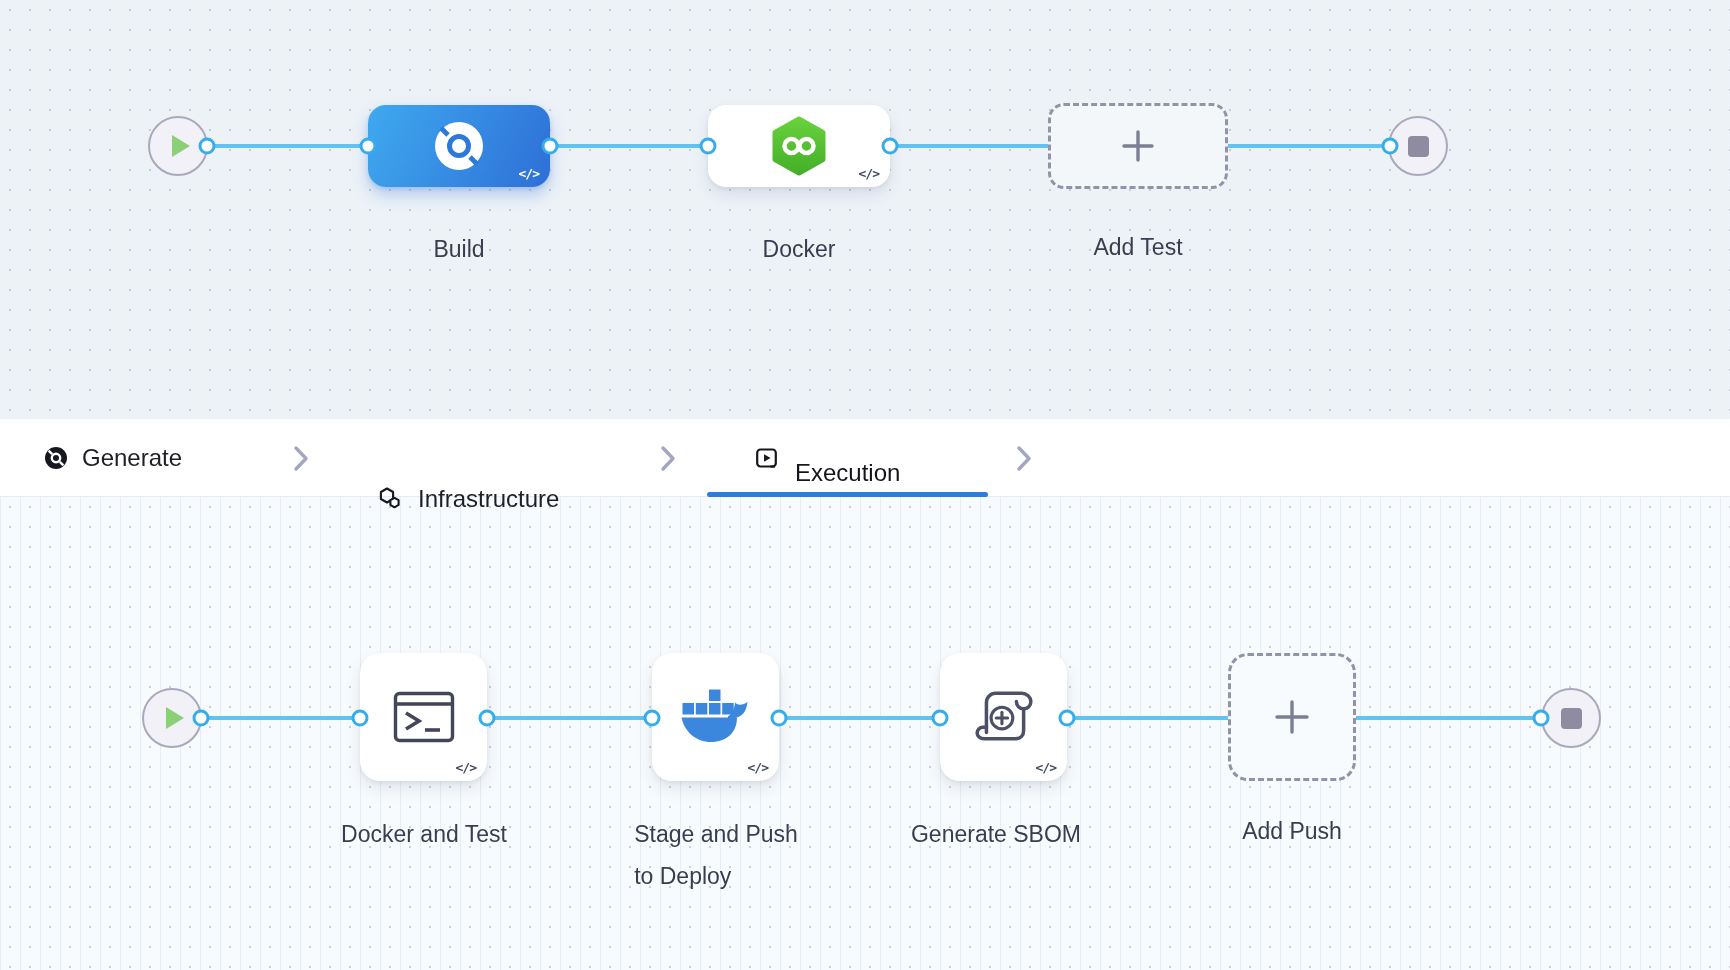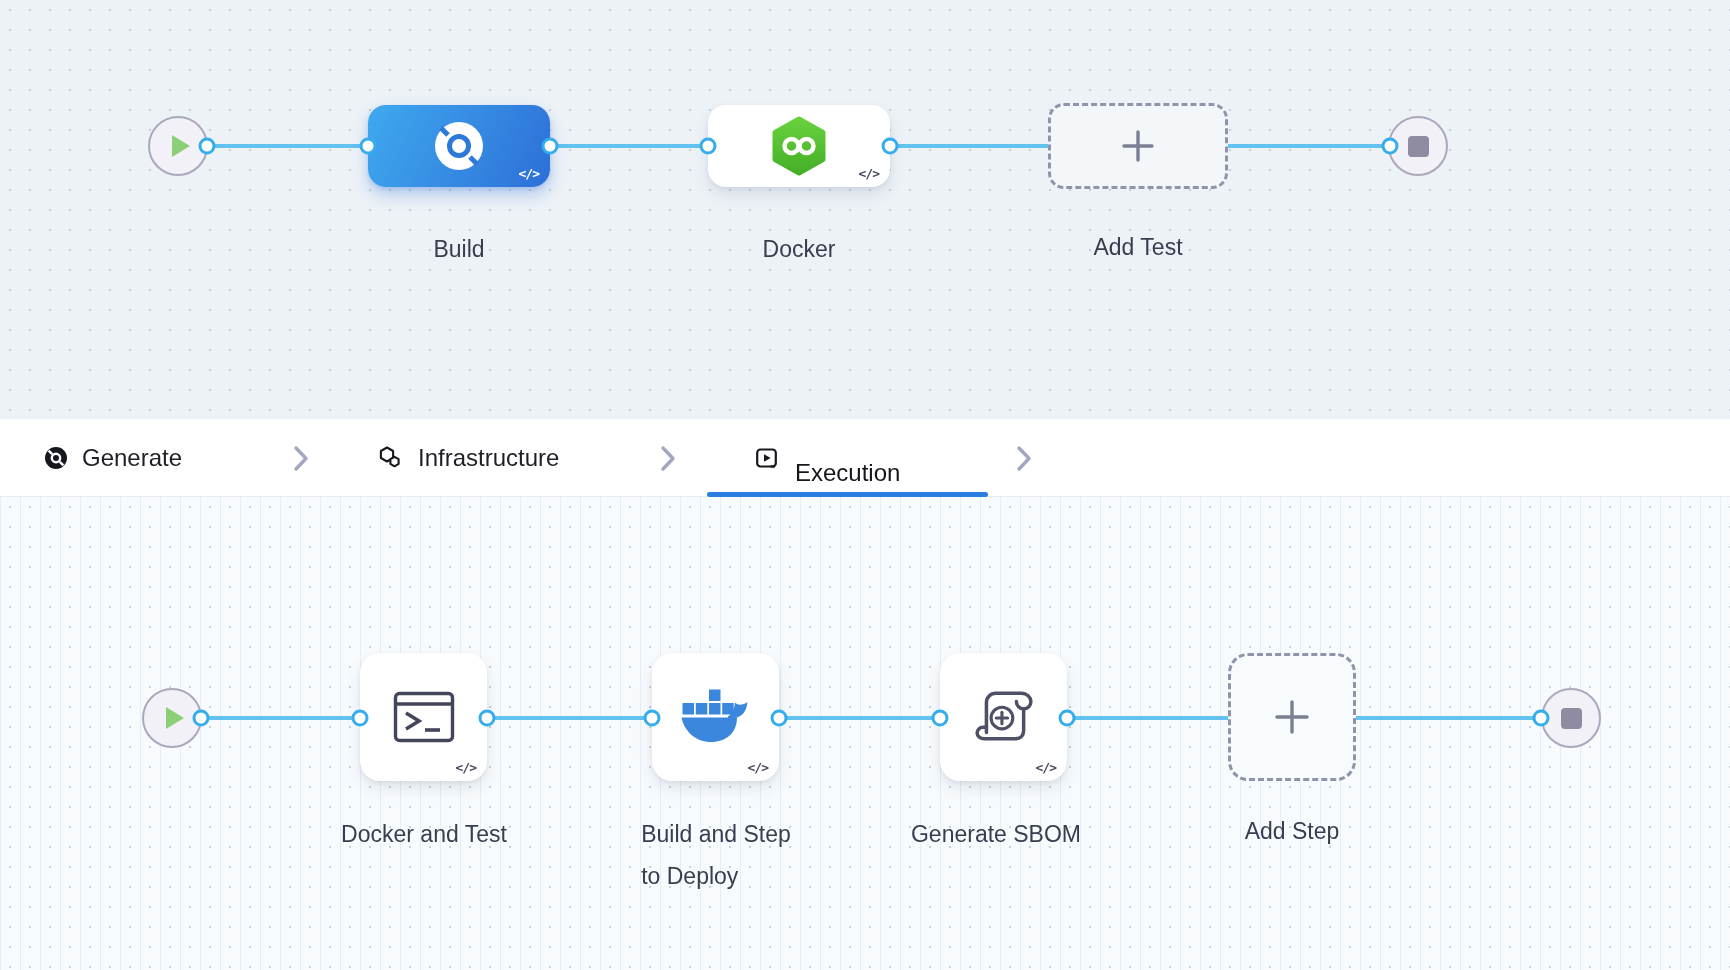--- a/index.html
+++ b/index.html
@@ -167,21 +167,21 @@
         <line x1="3.6" y1="3.6" x2="7.2" y2="7.2" stroke="#ffffff" stroke-width="2.4"></line>
         <line x1="14.8" y1="14.8" x2="18.4" y2="18.4" stroke="#ffffff" stroke-width="2.4"></line>
       </svg>
       <span class="tab-label">Generate</span>
     </div>
 
     <svg class="tab-sep" style="left:291px;" width="20" height="27" viewBox="0 0 20 27">
       <path d="M5 3 L15 13.5 L5 24" fill="none" stroke="#a3a6c2" stroke-width="3.4" stroke-linecap="round" stroke-linejoin="round"></path>
     </svg>
 
-    <div class="tab" style="left:377px;">
+    <div class="tab" style="left:377px;margin-top:41px;">
       <svg width="26" height="26" viewBox="0 0 26 26">
         <polygon points="10,2.5 16.1,6 16.1,13 10,16.5 3.9,13 3.9,6" fill="none" stroke="#17181f" stroke-width="2.1" stroke-linejoin="round"></polygon>
         <polygon points="17.5,11.8 21.6,14.2 21.6,18.9 17.5,21.3 13.4,18.9 13.4,14.2" fill="#ffffff" stroke="#17181f" stroke-width="2.1" stroke-linejoin="round"></polygon>
       </svg>
       <span class="tab-label">Infrastructure</span>
     </div>
 
     <svg class="tab-sep" style="left:658px;" width="20" height="27" viewBox="0 0 20 27">
       <path d="M5 3 L15 13.5 L5 24" fill="none" stroke="#a3a6c2" stroke-width="3.4" stroke-linecap="round" stroke-linejoin="round"></path>
     </svg>
@@ -233,21 +233,21 @@
           <rect x="16.8" y="15" width="11.5" height="11.5"></rect>
           <rect x="30" y="15" width="11.5" height="11.5"></rect>
           <rect x="43.2" y="15" width="11.5" height="11.5"></rect>
           <path d="M2.5 29.5 H58 C58 45 47 54 32 54 C17 54 5.5 44 2.5 29.5 Z"></path>
           <path d="M56 30 c8 -1.5 11.5 -7.5 12.5 -16 c-5 3.5 -9.5 3.5 -12.5 0.5 c-0.5 6 -2.5 11 -7 14 l0 1.5 z"></path>
         </g>
       </svg>
       <span class="code-glyph">&lt;/&gt;</span>
     </div>
     <div class="node-label" style="left:716px; top:316px;">
-      <div>Build and Step</div>
+      <div>Stage and Push</div>
       <div>to Deploy</div>
     </div>
 
     <div class="step-card" style="left:940px;">
       <svg width="62" height="62" viewBox="0 0 60 60">
         <g fill="none" stroke="#4e5166" stroke-width="3.4" stroke-linecap="round" stroke-linejoin="round">
           <path d="M13 45 V16 c0-5 4-9 9-9 h25 c5 0 9 4 9 8 0 4-3 7-7 7 -4 0-7-3-7-7"></path>
           <path d="M49 22 v21 c0 5-3 8-8 8 H11 c-4 0-7-2.5-7-5.5 0-3 2.5-5.5 5.5-5.5 H13"></path>
           <circle cx="28" cy="31" r="10.5" stroke-width="3"></circle>
           <line x1="28" y1="25.5" x2="28" y2="36.5" stroke-width="3"></line>
@@ -256,21 +256,21 @@
       </svg>
       <span class="code-glyph">&lt;/&gt;</span>
     </div>
     <div class="node-label" style="left:996px; top:316px;">Generate SBOM</div>
 
     <div class="dashed-box add-step-box">
       <svg width="40" height="40" viewBox="0 0 40 40">
         <path d="M20 5 V35 M5 20 H35" stroke="#7c7f94" stroke-width="3.4" stroke-linecap="round" fill="none"></path>
       </svg>
     </div>
-    <div class="node-label" style="left:1292px; top:313px;">Add Step</div>
+    <div class="node-label" style="left:1292px; top:313px;">Add Push</div>
 
     <div class="node-circle" style="left:1541px; top:191px;">
       <div class="stop-sq"></div>
     </div>
 
     <div class="port" style="left:201px; top:221px;"></div>
     <div class="port" style="left:360px; top:221px;"></div>
     <div class="port" style="left:487px; top:221px;"></div>
     <div class="port" style="left:652px; top:221px;"></div>
     <div class="port" style="left:779px; top:221px;"></div>

